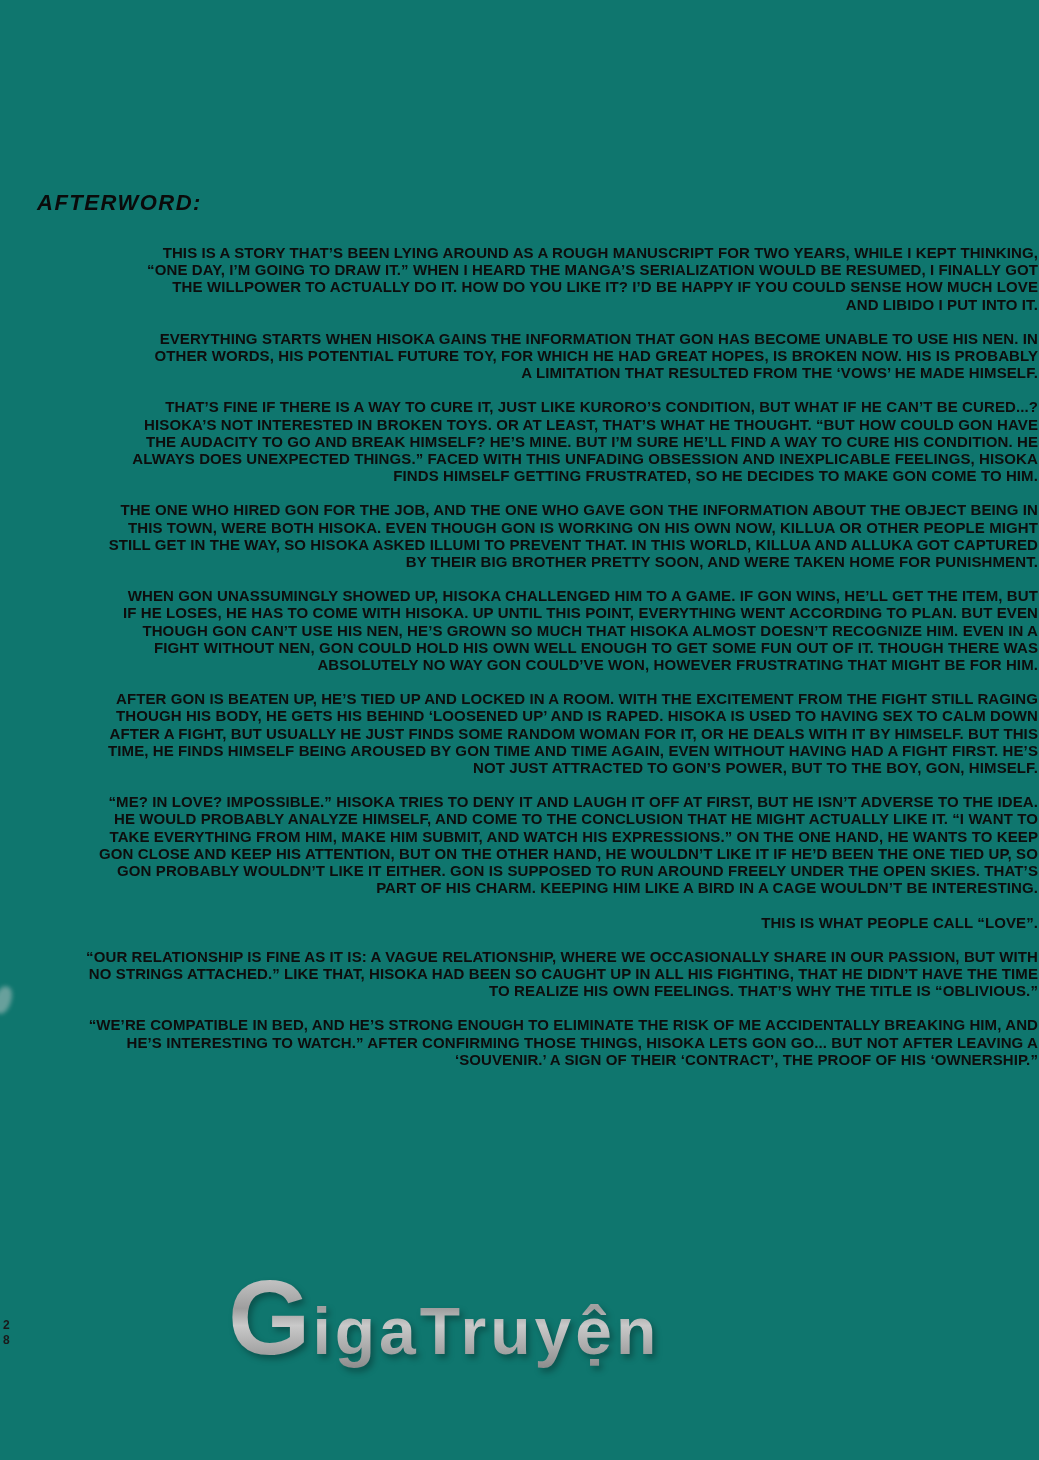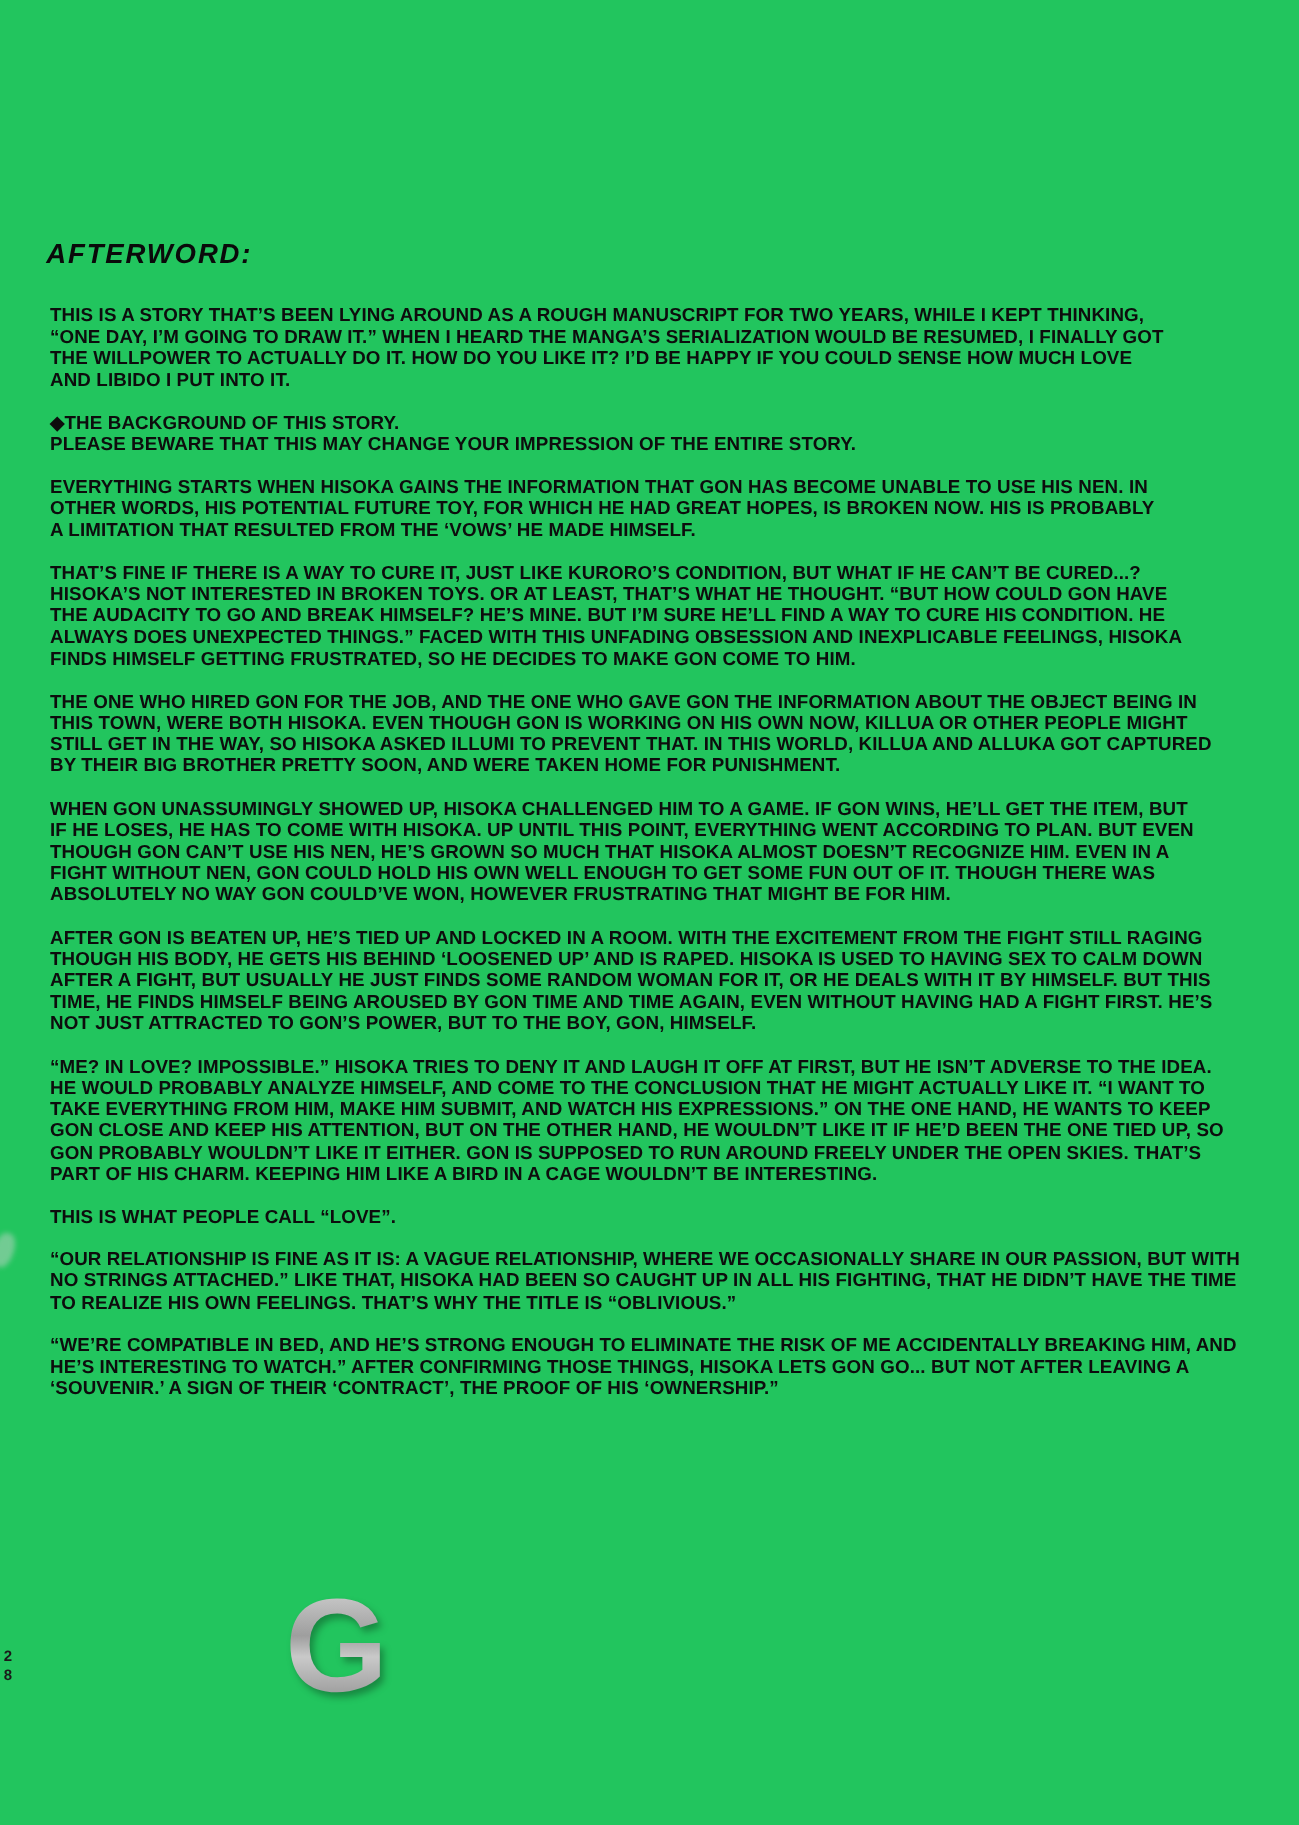--- a/index.html
+++ b/index.html
@@ -10,21 +10,22 @@
     width: 1039px;
     height: 1460px;
     background: #ffffff;
     position: relative;
     font-family: "Liberation Sans", sans-serif;
     overflow: hidden;
   }
   .page {
     position: absolute;
     inset: 0;
-    background: #22c55e;
+    background: #0f766e;
+    text-align: right;
   }
   .heading {
     position: absolute;
     left: 37px;
     top: 190px;
     font-size: 22px;
     font-weight: bold;
     font-style: italic;
     letter-spacing: 1.5px;
     color: #0a0a0a;
@@ -97,22 +98,20 @@
 
 <div class="page">
 
   <div class="heading">AFTERWORD:</div>
 
   <div class="text-block">
     <div class="para">THIS IS A STORY THAT’S BEEN LYING AROUND AS A ROUGH MANUSCRIPT FOR TWO YEARS, WHILE I KEPT THINKING,
 “ONE DAY, I’M GOING TO DRAW IT.” WHEN I HEARD THE MANGA’S SERIALIZATION WOULD BE RESUMED, I FINALLY GOT
 THE WILLPOWER TO ACTUALLY DO IT. HOW DO YOU LIKE IT? I’D BE HAPPY IF YOU COULD SENSE HOW MUCH LOVE
 AND LIBIDO I PUT INTO IT.</div>
-    <div class="para">◆THE BACKGROUND OF THIS STORY.
-PLEASE BEWARE THAT THIS MAY CHANGE YOUR IMPRESSION OF THE ENTIRE STORY.</div>
     <div class="para">EVERYTHING STARTS WHEN HISOKA GAINS THE INFORMATION THAT GON HAS BECOME UNABLE TO USE HIS NEN. IN
 OTHER WORDS, HIS POTENTIAL FUTURE TOY, FOR WHICH HE HAD GREAT HOPES, IS BROKEN NOW. HIS IS PROBABLY
 A LIMITATION THAT RESULTED FROM THE ‘VOWS’ HE MADE HIMSELF.</div>
     <div class="para">THAT’S FINE IF THERE IS A WAY TO CURE IT, JUST LIKE KURORO’S CONDITION, BUT WHAT IF HE CAN’T BE CURED...?
 HISOKA’S NOT INTERESTED IN BROKEN TOYS. OR AT LEAST, THAT’S WHAT HE THOUGHT. “BUT HOW COULD GON HAVE
 THE AUDACITY TO GO AND BREAK HIMSELF? HE’S MINE. BUT I’M SURE HE’LL FIND A WAY TO CURE HIS CONDITION. HE
 ALWAYS DOES UNEXPECTED THINGS.” FACED WITH THIS UNFADING OBSESSION AND INEXPLICABLE FEELINGS, HISOKA
 FINDS HIMSELF GETTING FRUSTRATED, SO HE DECIDES TO MAKE GON COME TO HIM.</div>
     <div class="para">THE ONE WHO HIRED GON FOR THE JOB, AND THE ONE WHO GAVE GON THE INFORMATION ABOUT THE OBJECT BEING IN
 THIS TOWN, WERE BOTH HISOKA. EVEN THOUGH GON IS WORKING ON HIS OWN NOW, KILLUA OR OTHER PEOPLE MIGHT
@@ -140,18 +139,19 @@
 TO REALIZE HIS OWN FEELINGS. THAT’S WHY THE TITLE IS “OBLIVIOUS.”</div>
     <div class="para">“WE’RE COMPATIBLE IN BED, AND HE’S STRONG ENOUGH TO ELIMINATE THE RISK OF ME ACCIDENTALLY BREAKING HIM, AND
 HE’S INTERESTING TO WATCH.” AFTER CONFIRMING THOSE THINGS, HISOKA LETS GON GO... BUT NOT AFTER LEAVING A
 ‘SOUVENIR.’ A SIGN OF THEIR ‘CONTRACT’, THE PROOF OF HIS ‘OWNERSHIP.”</div>
   </div>
 
   <div class="edge-artifact"></div>
 
   <div class="watermark">
     <span class="wm-initial">G</span>
+      <span class="wm-rest">igaTruyện</span>
   </div>
 
   <div class="page-number">2
 8</div>
 
 </div>
 
 </body></html>

